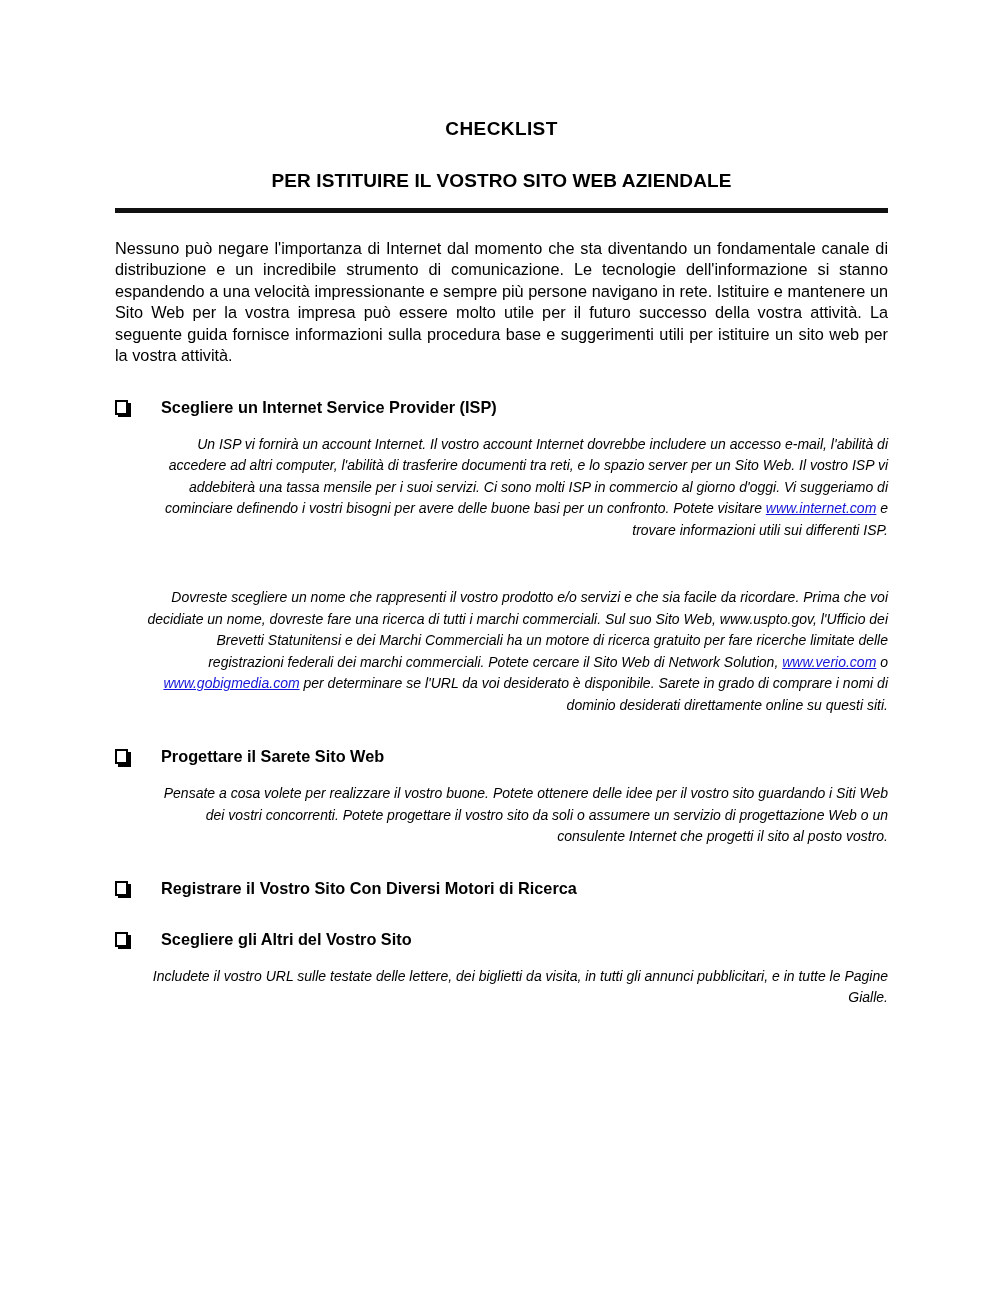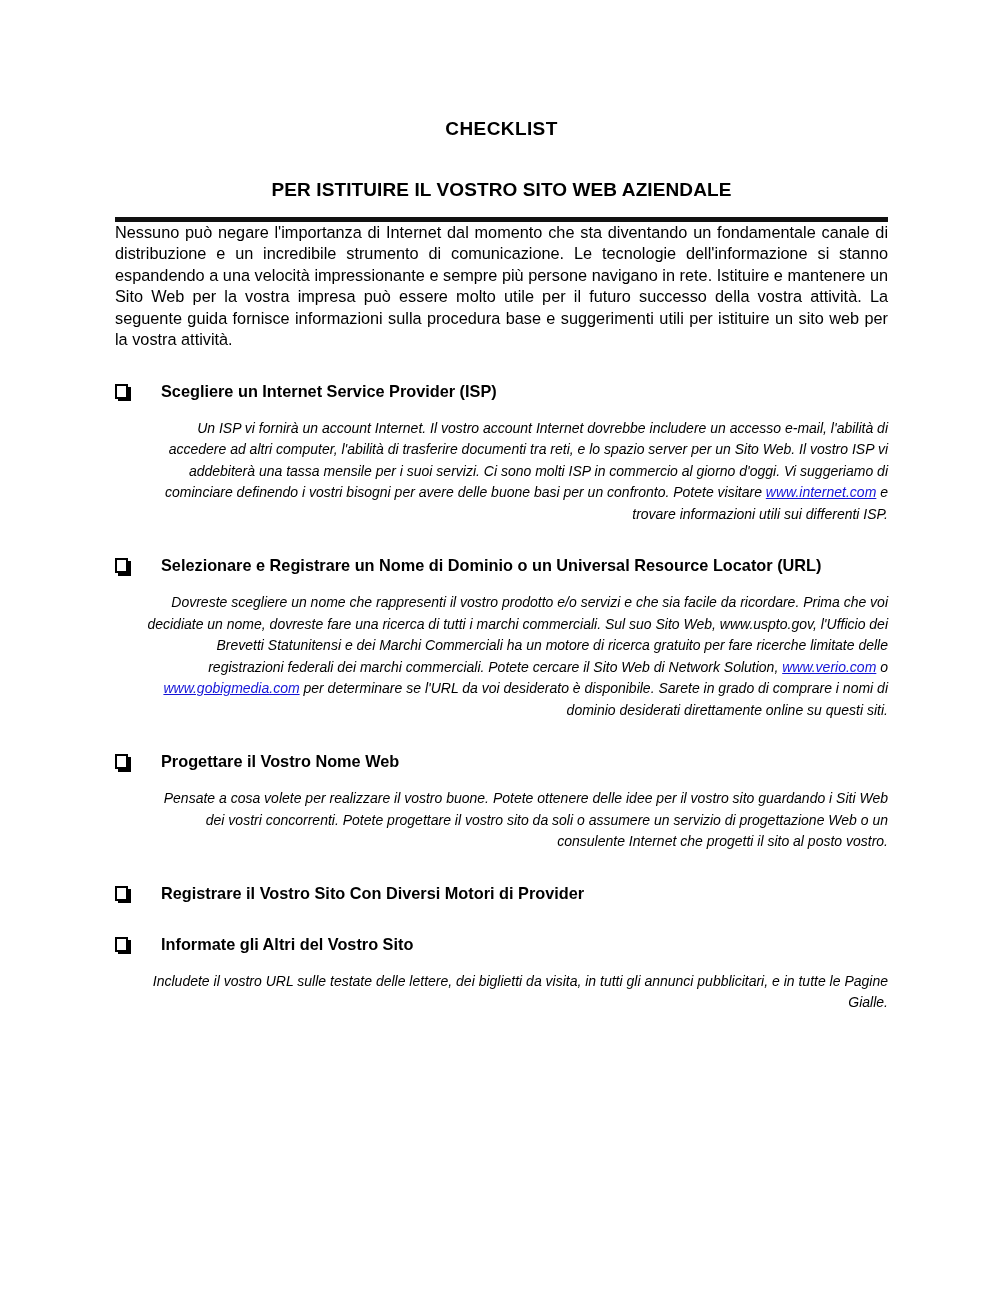--- a/index.html
+++ b/index.html
@@ -40,36 +40,37 @@
     letter-spacing: 0.4px;
     margin: 0;
     padding-top: 118px;
     line-height: 1.2;
   }
   .doc-subtitle {
     text-align: center;
     font-size: 19px;
     font-weight: bold;
     letter-spacing: 0.1px;
-    margin: 9px;
+    margin: 0;
     padding-top: 29px;
     line-height: 1.2;
   }
 
   .rule {
     margin-top: 15px;
     height: 5px;
     background: #111111;
     border: 0;
     width: 773px;
   }
 
   
   .intro {
     margin: 0;
+    padding-top: 25px;
     font-size: 16.3px;
     line-height: 21.5px;
     text-align: justify;
     text-justify: inter-word;
   }
 
   
   .section {
     margin-top: 30px;
   }
@@ -153,58 +154,50 @@
             <span class="checkbox-glyph">
               <span class="box"></span>
               <span class="shadow-r"></span>
               <span class="shadow-b"></span>
             </span>
             <div class="section-title">Scegliere un Internet Service Provider (ISP)</div>
           </div>
           <p class="section-body"><span>Un ISP vi fornirà un account Internet. Il vostro account Internet dovrebbe includere un accesso e-mail, l'abilità di accedere ad altri computer, l'abilità di trasferire documenti tra reti, e lo spazio server per un Sito Web. Il vostro ISP vi addebiterà una tassa mensile per i suoi servizi. Ci sono molti ISP in commercio al giorno d'oggi. Vi suggeriamo di cominciare definendo i vostri bisogni per avere delle buone basi per un confronto. Potete visitare </span><a class="link" href="#">www.internet.com</a><span> e trovare informazioni utili sui differenti ISP.</span></p>
         </div>
         <div class="section">
-          <div class="section-head">
-            <span class="checkbox-glyph">
-              <span class="box"></span>
-              <span class="shadow-r"></span>
-              <span class="shadow-b"></span>
-            </span>
-            <div class="section-title">Selezionare e Registrare un Nome di Dominio o un Universal Resource Locator (URL)</div>
-          </div>
           <p class="section-body"><span>Dovreste scegliere un nome che rappresenti il vostro prodotto e/o servizi e che sia facile da ricordare. Prima che voi decidiate un nome, dovreste fare una ricerca di tutti i marchi commerciali. Sul suo Sito Web, www.uspto.gov, l'Ufficio dei Brevetti Statunitensi e dei Marchi Commerciali ha un motore di ricerca gratuito per fare ricerche limitate delle registrazioni federali dei marchi commerciali. Potete cercare il Sito Web di Network Solution, </span><a class="link" href="#">www.verio.com</a><span> o </span><a class="link" href="#">www.gobigmedia.com</a><span> per determinare se l'URL da voi desiderato è disponibile. Sarete in grado di comprare i nomi di dominio desiderati direttamente online su questi siti.</span></p>
         </div>
         <div class="section">
           <div class="section-head">
             <span class="checkbox-glyph">
               <span class="box"></span>
               <span class="shadow-r"></span>
               <span class="shadow-b"></span>
             </span>
-            <div class="section-title">Progettare il Vostro Nome Web</div>
+            <div class="section-title">Progettare il Sarete Sito Web</div>
           </div>
           <p class="section-body"><span>Pensate a cosa volete per realizzare il vostro buone. Potete ottenere delle idee per il vostro sito guardando i Siti Web dei vostri concorrenti. Potete progettare il vostro sito da soli o assumere un servizio di progettazione Web o un consulente Internet che progetti il sito al posto vostro.</span></p>
         </div>
         <div class="section">
           <div class="section-head">
             <span class="checkbox-glyph">
               <span class="box"></span>
               <span class="shadow-r"></span>
               <span class="shadow-b"></span>
             </span>
-            <div class="section-title">Registrare il Vostro Sito Con Diversi Motori di Provider</div>
-          </div>
-        </div>
-        <div class="section">
-          <div class="section-head">
-            <span class="checkbox-glyph">
-              <span class="box"></span>
-              <span class="shadow-r"></span>
-              <span class="shadow-b"></span>
-            </span>
-            <div class="section-title">Informate gli Altri del Vostro Sito</div>
+            <div class="section-title">Registrare il Vostro Sito Con Diversi Motori di Ricerca</div>
+          </div>
+        </div>
+        <div class="section">
+          <div class="section-head">
+            <span class="checkbox-glyph">
+              <span class="box"></span>
+              <span class="shadow-r"></span>
+              <span class="shadow-b"></span>
+            </span>
+            <div class="section-title">Scegliere gli Altri del Vostro Sito</div>
           </div>
           <p class="section-body"><span>Includete il vostro URL sulle testate delle lettere, dei biglietti da visita, in tutti gli annunci pubblicitari, e in tutte le Pagine Gialle.</span></p>
         </div>
       </div>
 
   </div>
 </div>
 
 </body></html>

